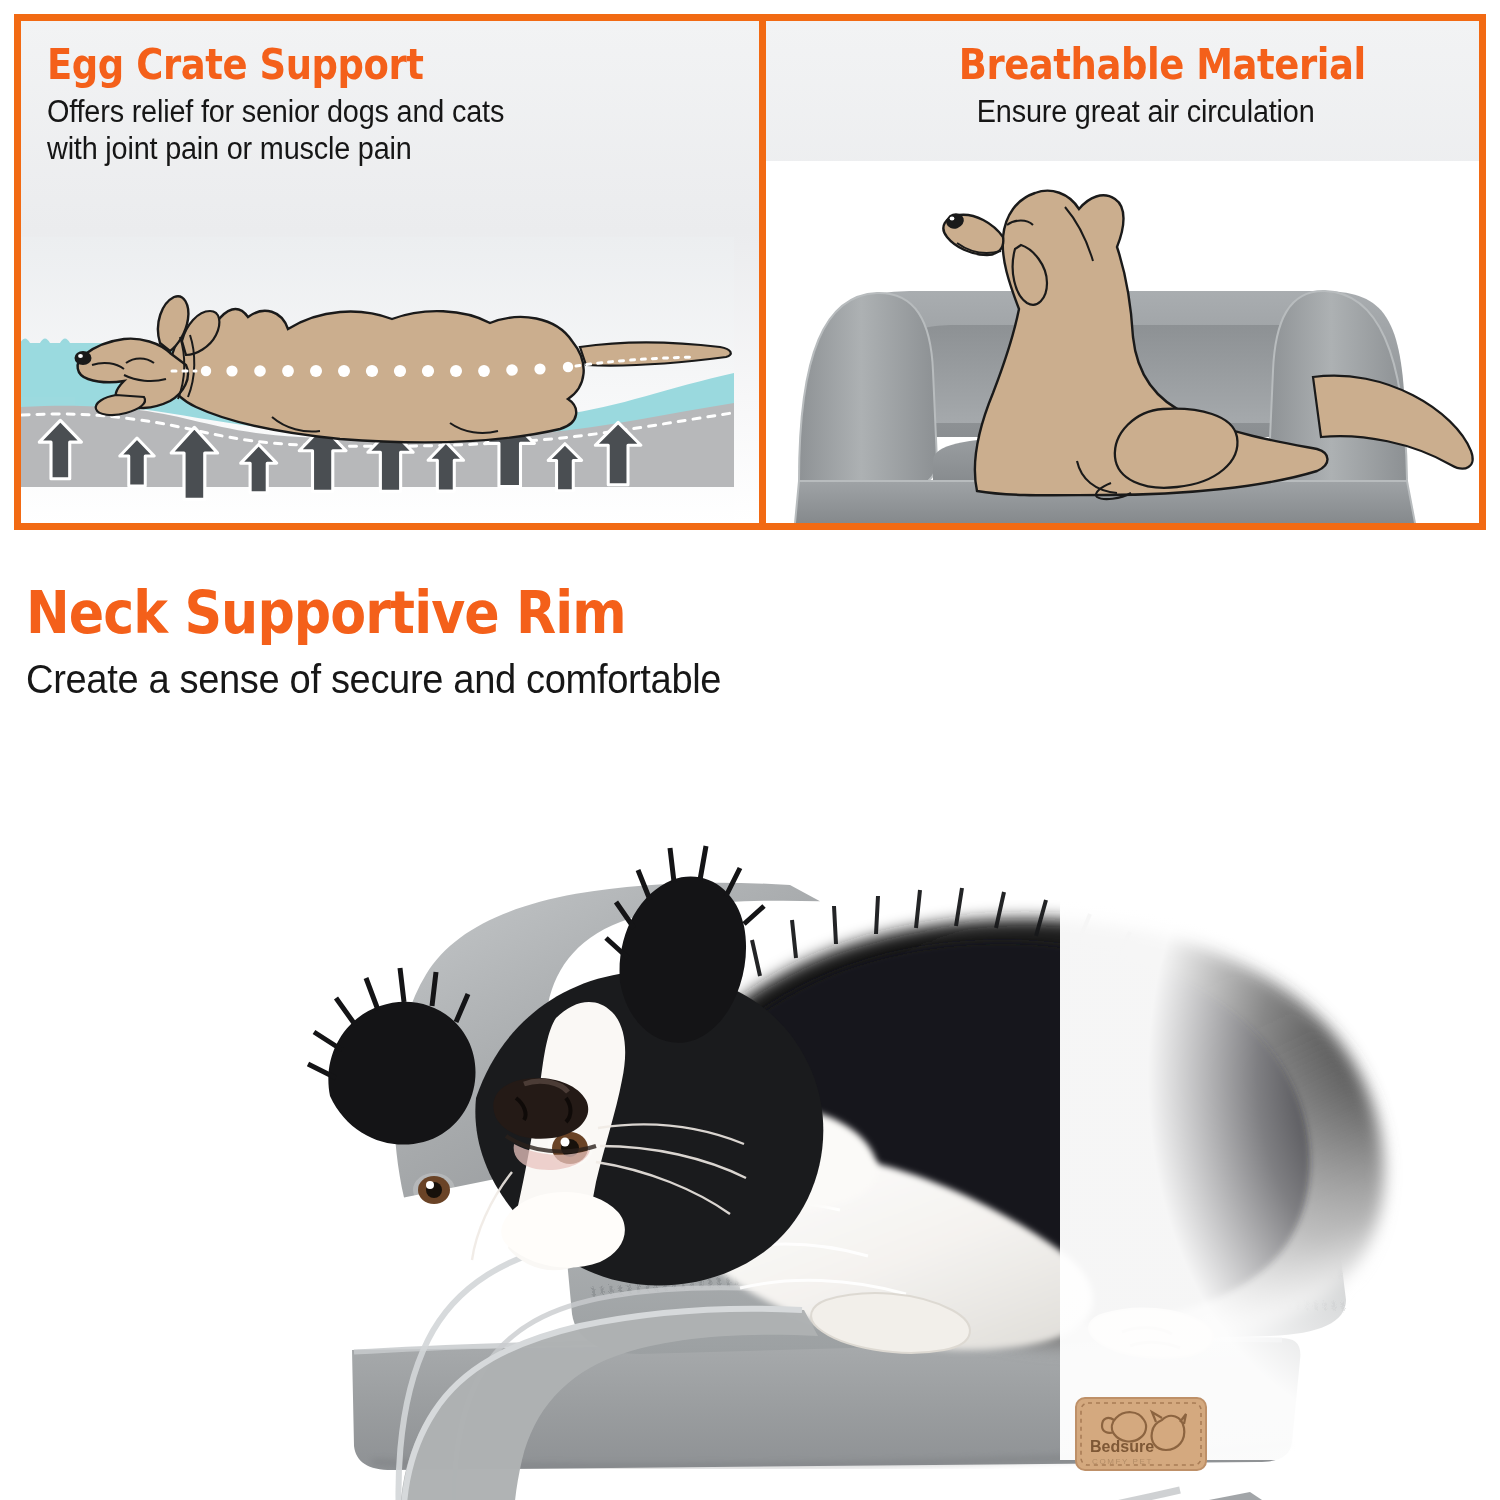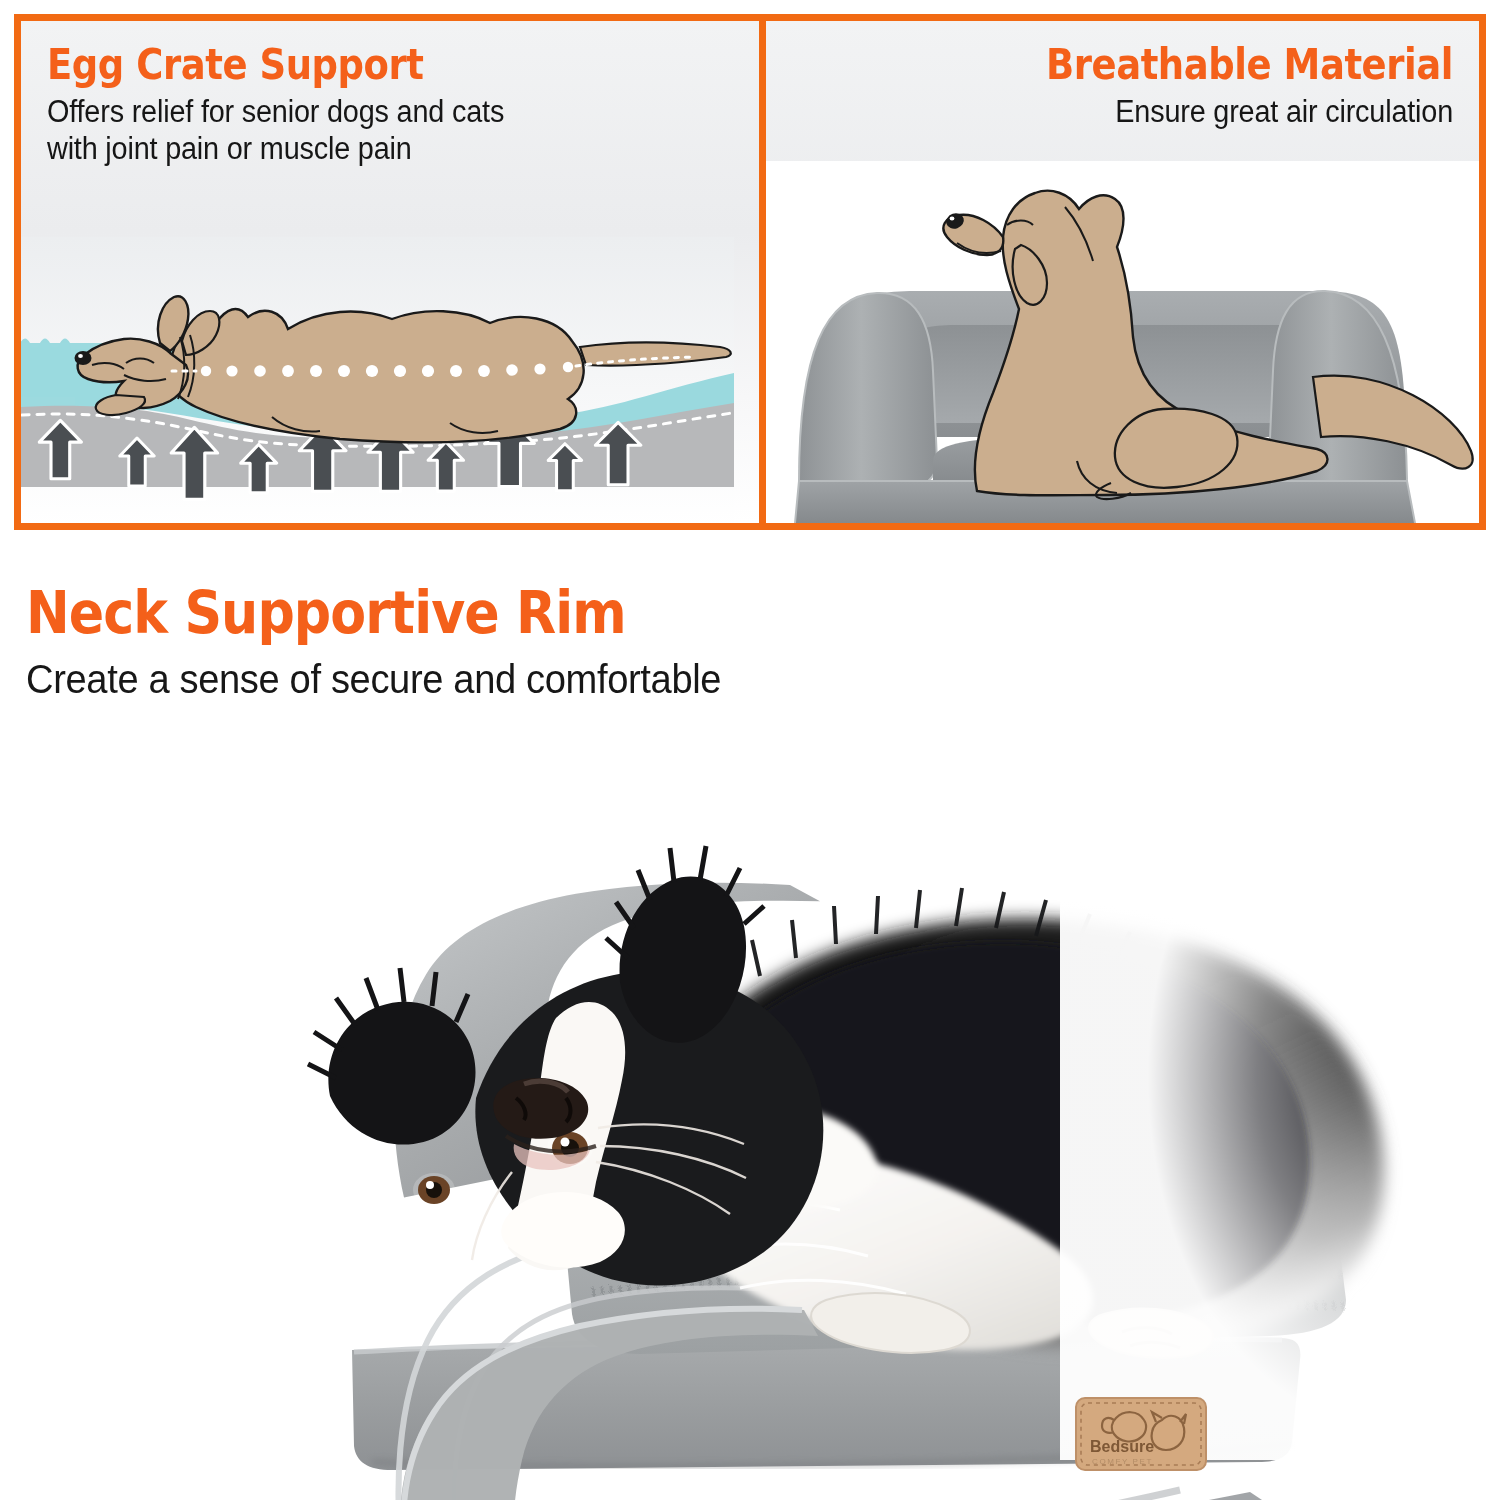--- a/index.html
+++ b/index.html
@@ -14,21 +14,21 @@
   .panel{
     position:absolute;top:14px;height:516px;
     border:7px solid #F26A13;
     background:linear-gradient(180deg,#f2f3f4 0%,#ebecee 42%,#f7f7f8 75%,#ffffff 100%);
     box-sizing:border-box;overflow:hidden;
   }
   #panel-left{left:14px;width:851px;}
   #panel-right{left:759px;width:727px;}
 
   .panel-head{position:absolute;left:0;right:0;top:0;padding:20px 26px 0 26px;box-sizing:border-box;}
-  .panel-head.right{text-align:right;}
+  .panel-head.right{text-align:center;}
 
   .p-title{
     font-family:"DejaVu Sans", sans-serif;
     font-weight:bold;
     color:#F4601A;
     font-size:42px;
     line-height:48px;
     letter-spacing:-0.5px;
     transform:scaleX(0.88);
     transform-origin:left center;

